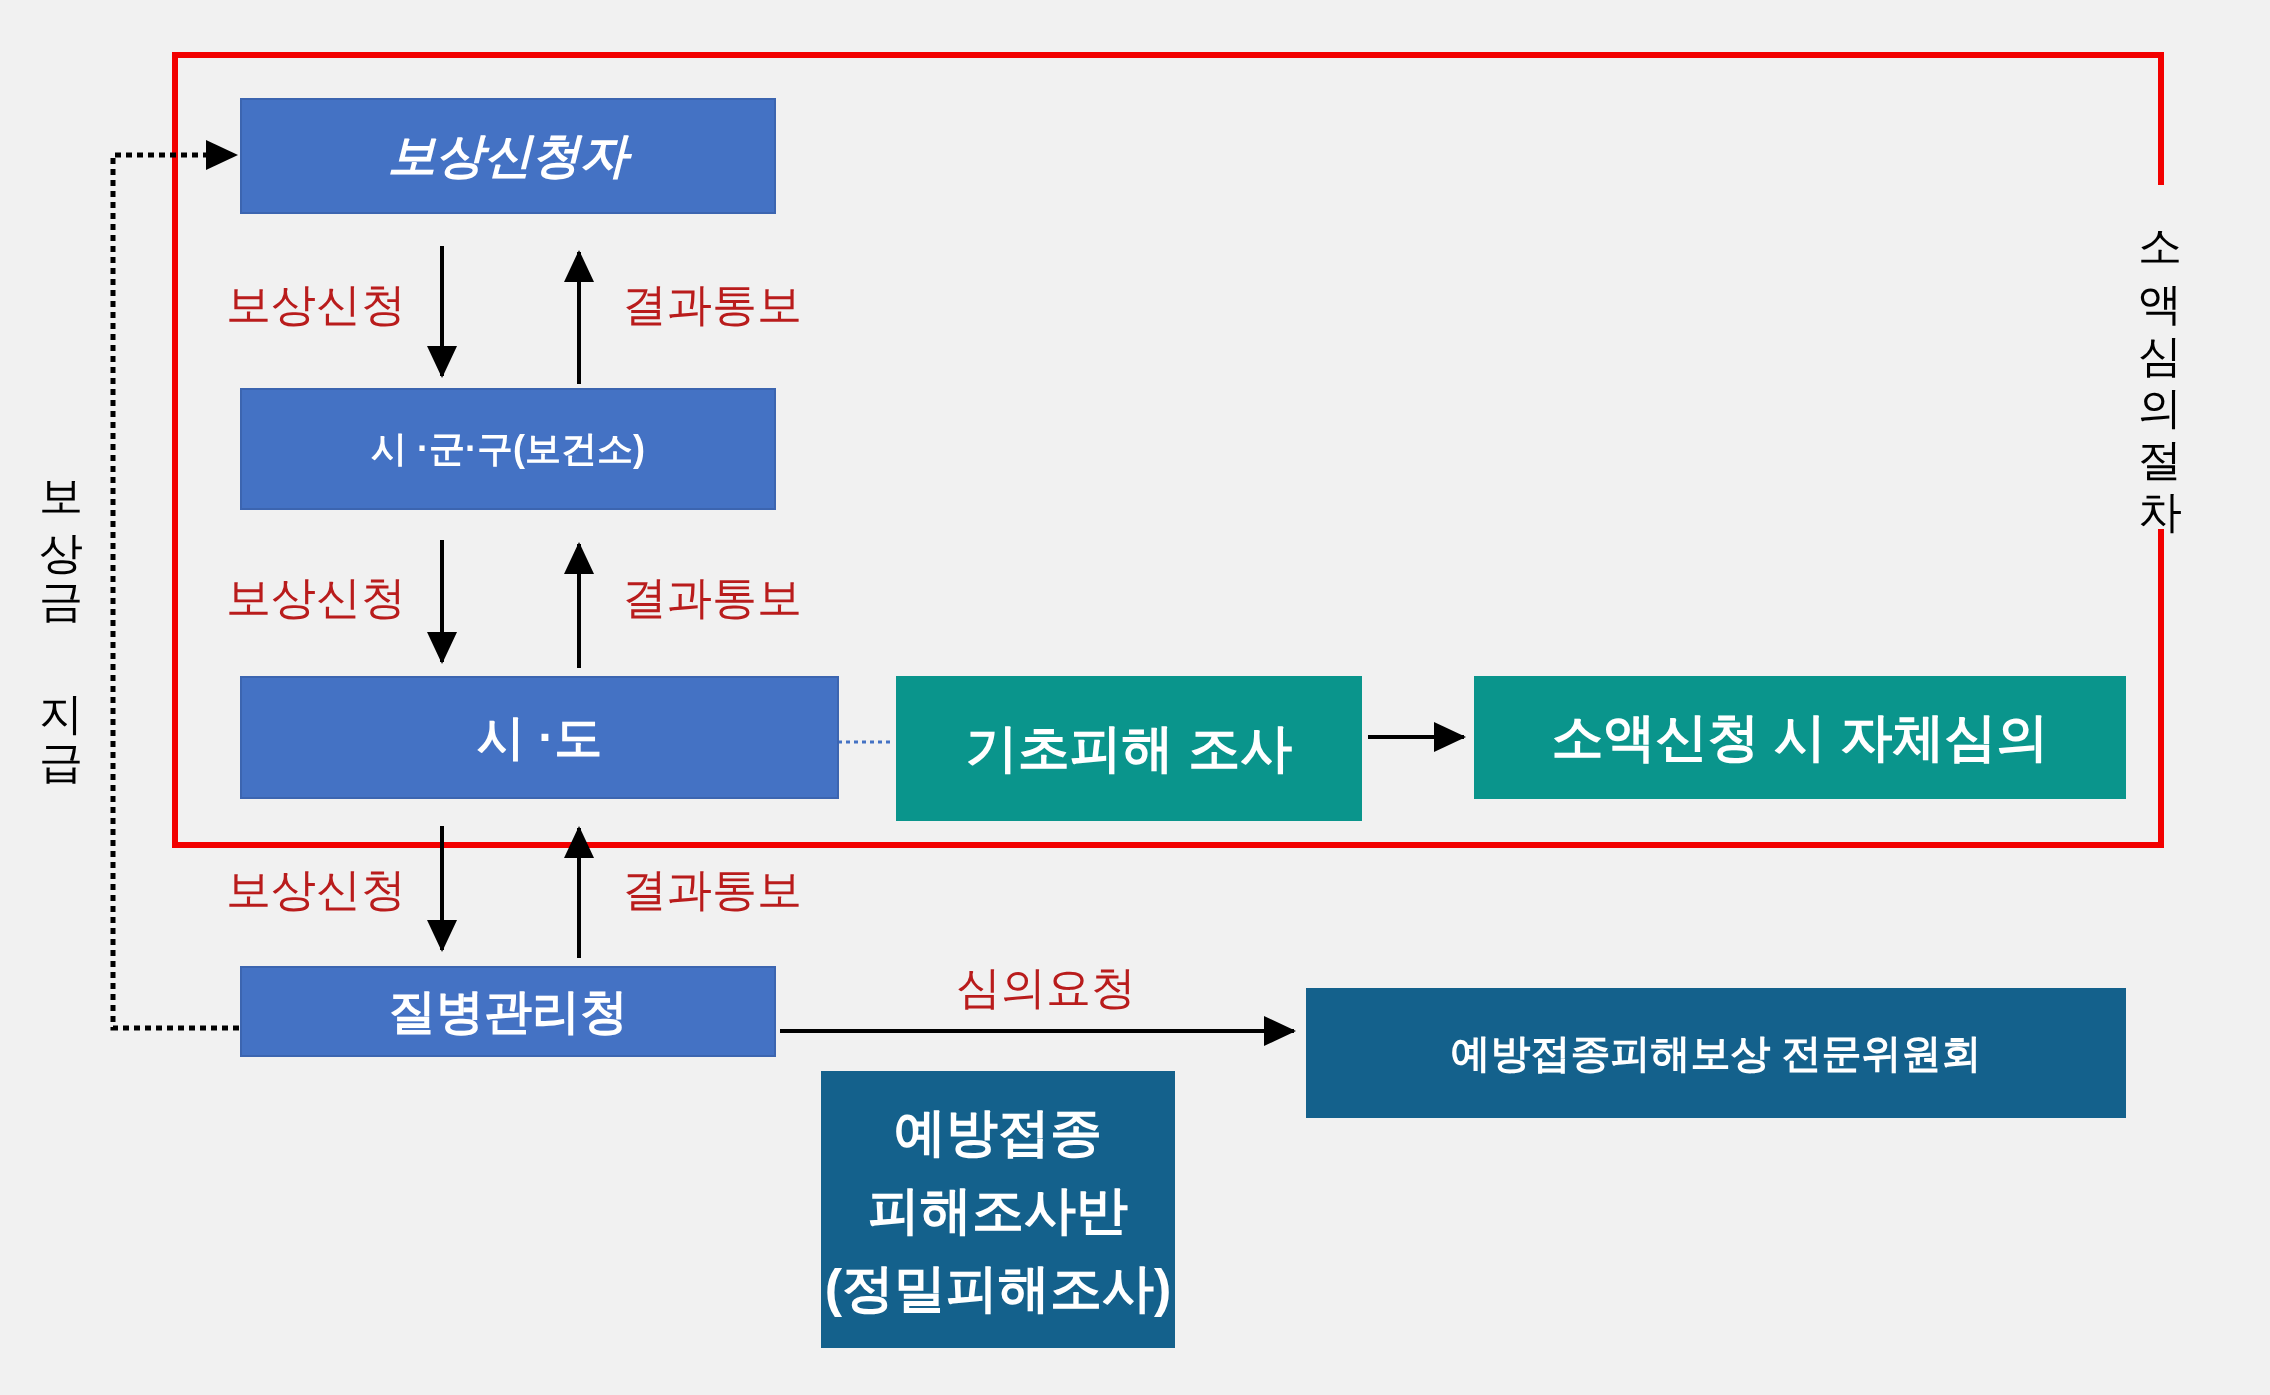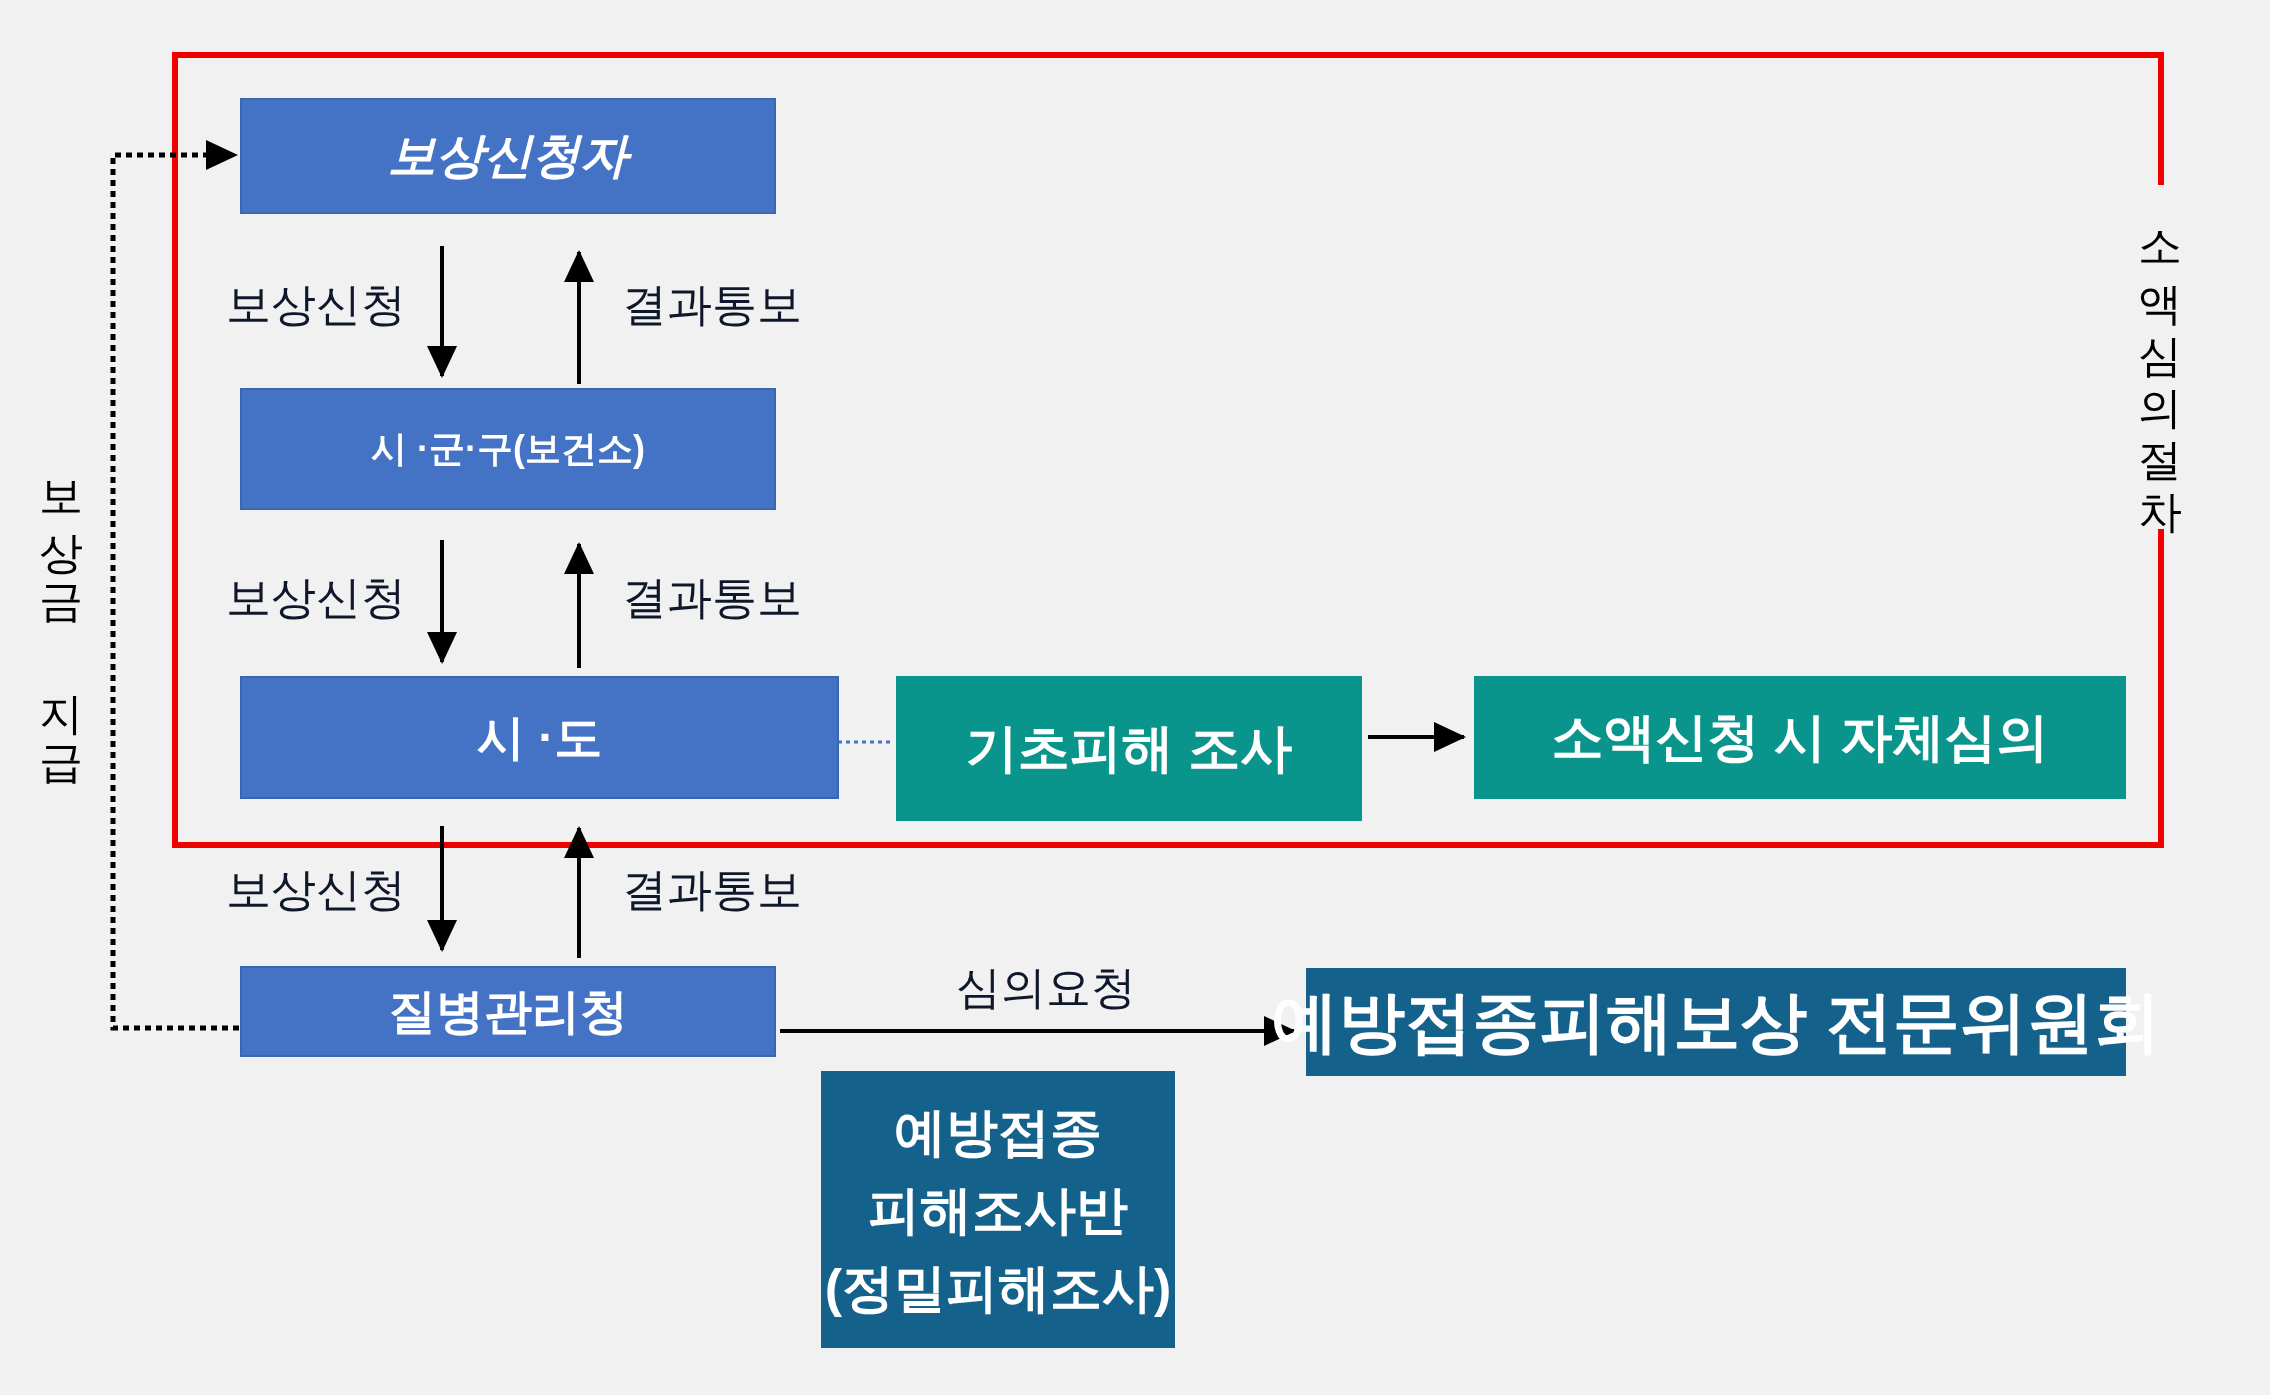--- a/index.html
+++ b/index.html
@@ -30,21 +30,21 @@
     white-space: nowrap;
     line-height: 1.2;
   }
   .box.blue { background: #4472c4; border: 2px solid #3c65b0; }
   .box.teal { background: #0a958c; }
   .box.dark { background: #14618c; }
   .elabel {
     position: absolute;
     transform: translate(-50%, -50%);
     font-size: 45px;
-    color: #0f172a;
+    color: #b91c1c;
     white-space: nowrap;
   }
   .vlabel {
     position: absolute;
     transform: translateX(-50%);
     writing-mode: vertical-rl;
     text-orientation: upright;
     font-size: 44px;
     color: #000000;
     letter-spacing: 8px;
@@ -104,21 +104,21 @@
   </div>
 
   <div class="box teal" style="left:896px; top:676px; width:466px; height:145px; font-size:52px;">
     <span>기초피해 조사</span>
   </div>
 
   <div class="box teal" style="left:1474px; top:676px; width:652px; height:123px; font-size:52px;">
     <span>소액신청 시 자체심의</span>
   </div>
 
-  <div class="box dark" style="left:1306px; top:968px; width:820px; height:108px; font-size:67px;">
+  <div class="box dark" style="left:1306px; top:988px; width:820px; height:130px; font-size:40px;">
     <span>예방접종피해보상 전문위원회</span>
   </div>
 
   <div class="box dark" style="left:821px; top:1071px; width:354px; height:277px; font-size:52px; line-height:1.5;">
     <span>예방접종</span>
     <span>피해조사반</span>
     <span>(정밀피해조사)</span>
   </div>
 
   <div class="elabel" style="left:316px; top:305px;">보상신청</div>

